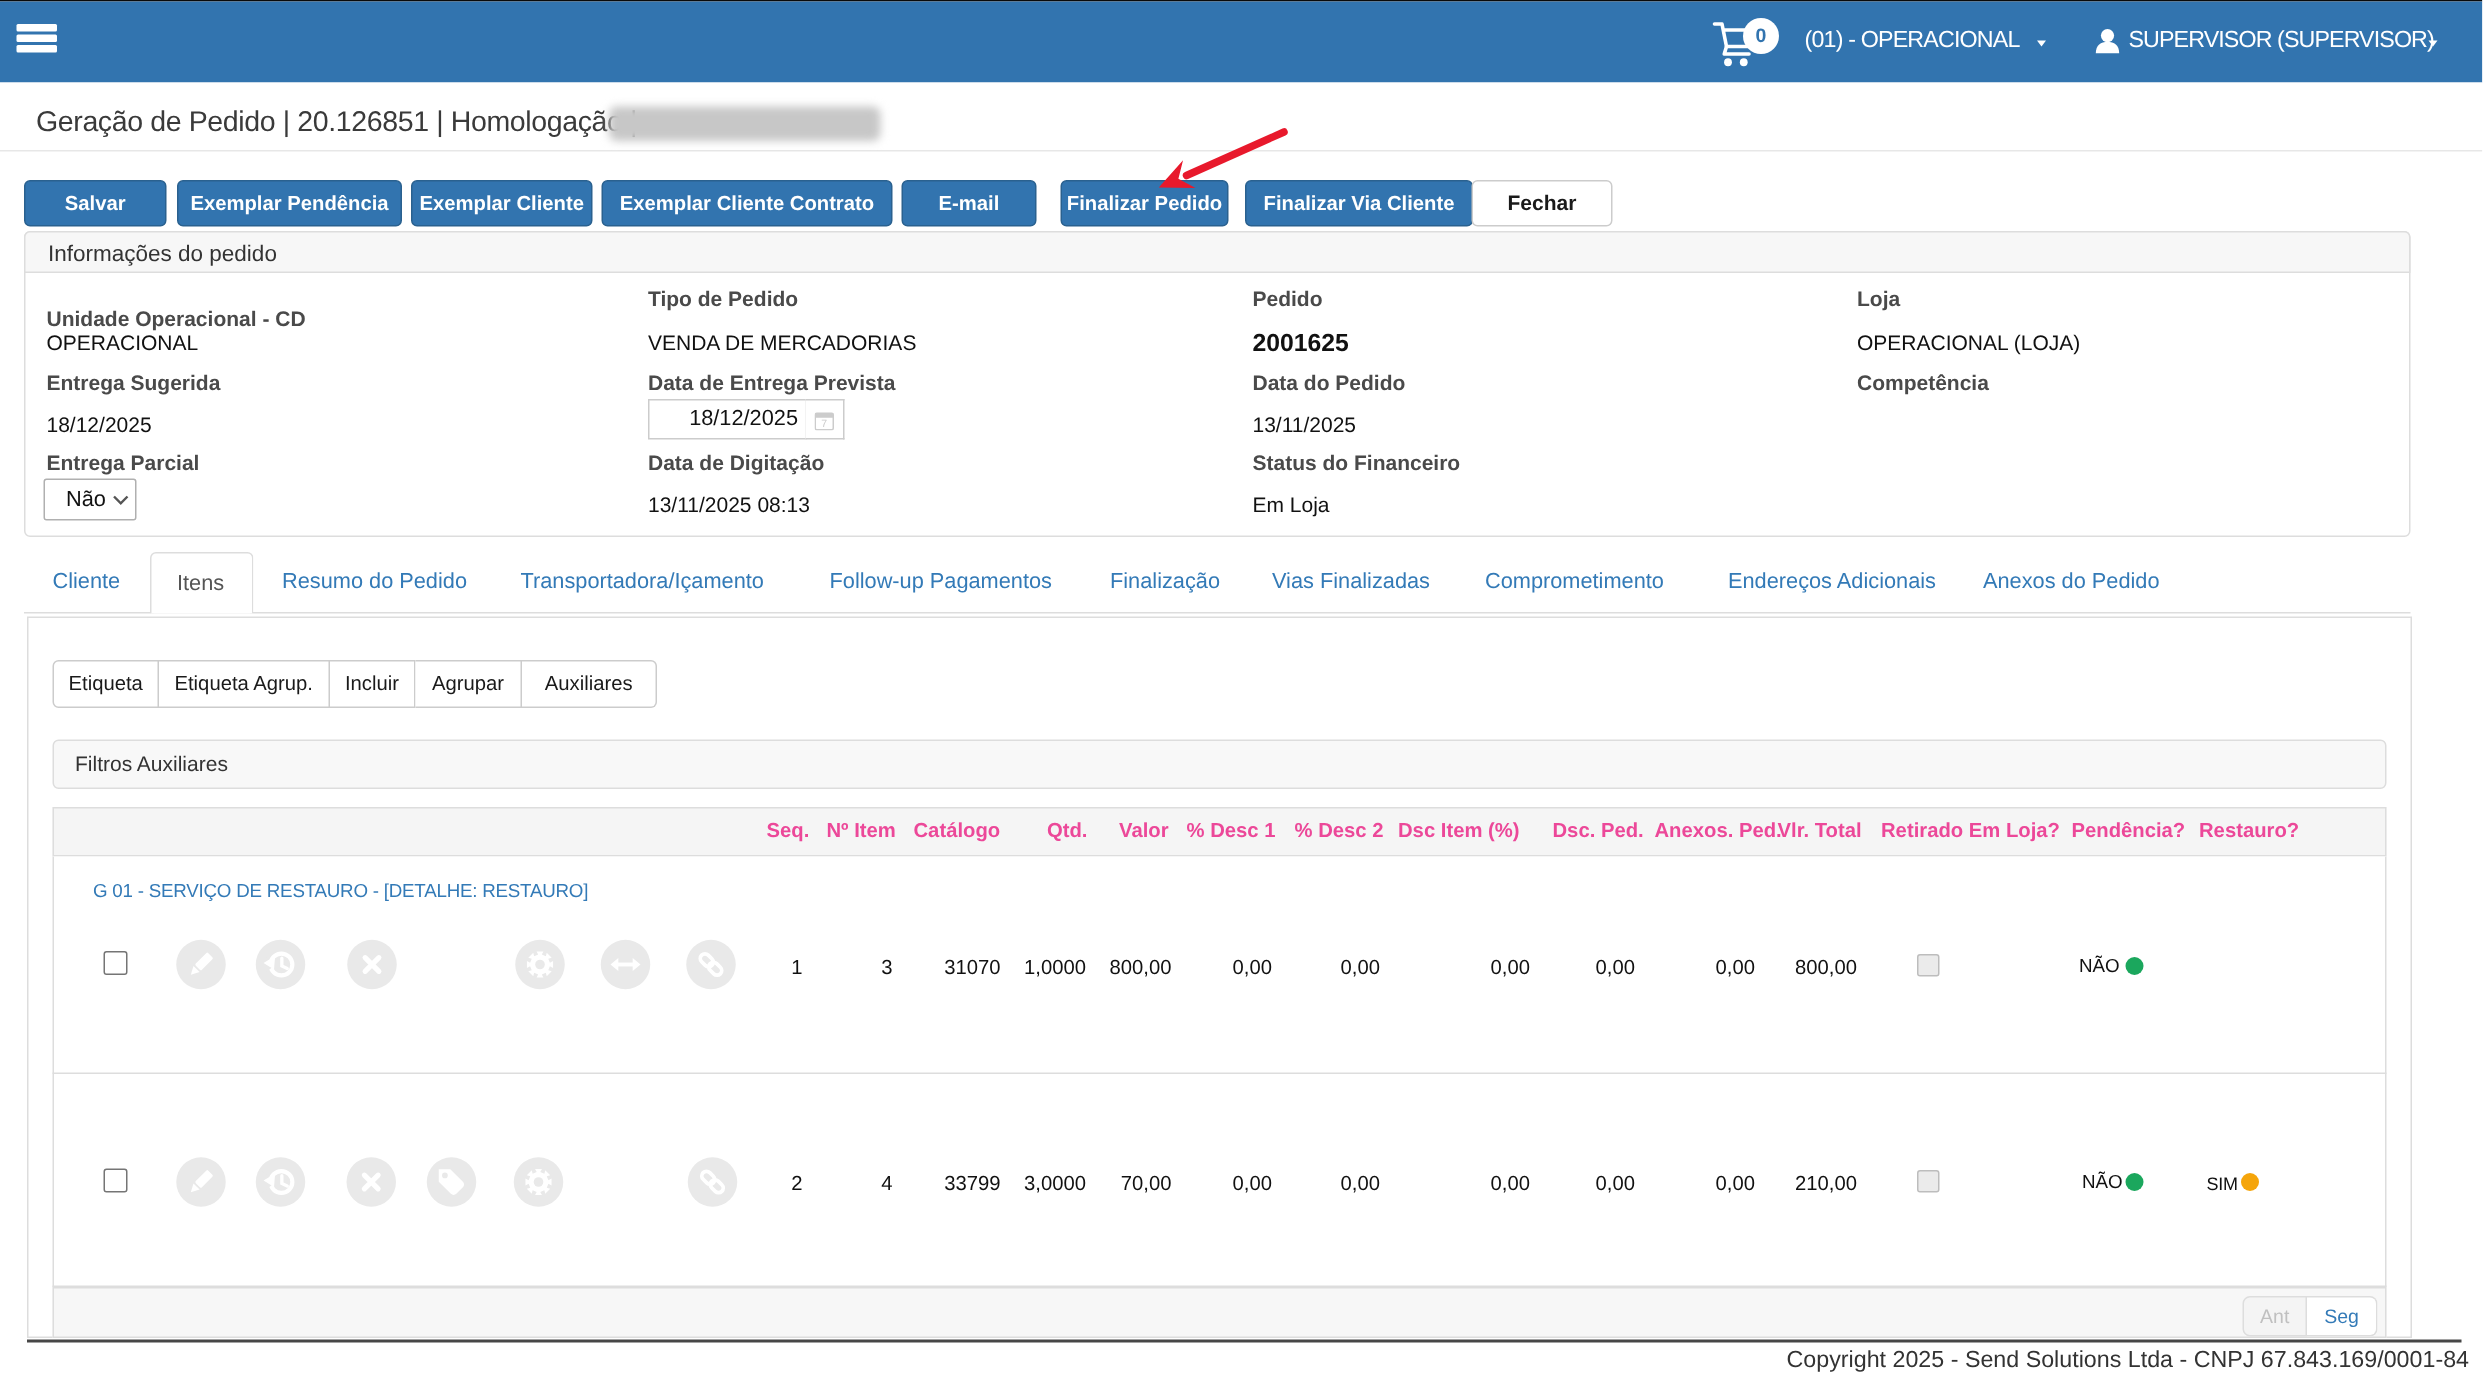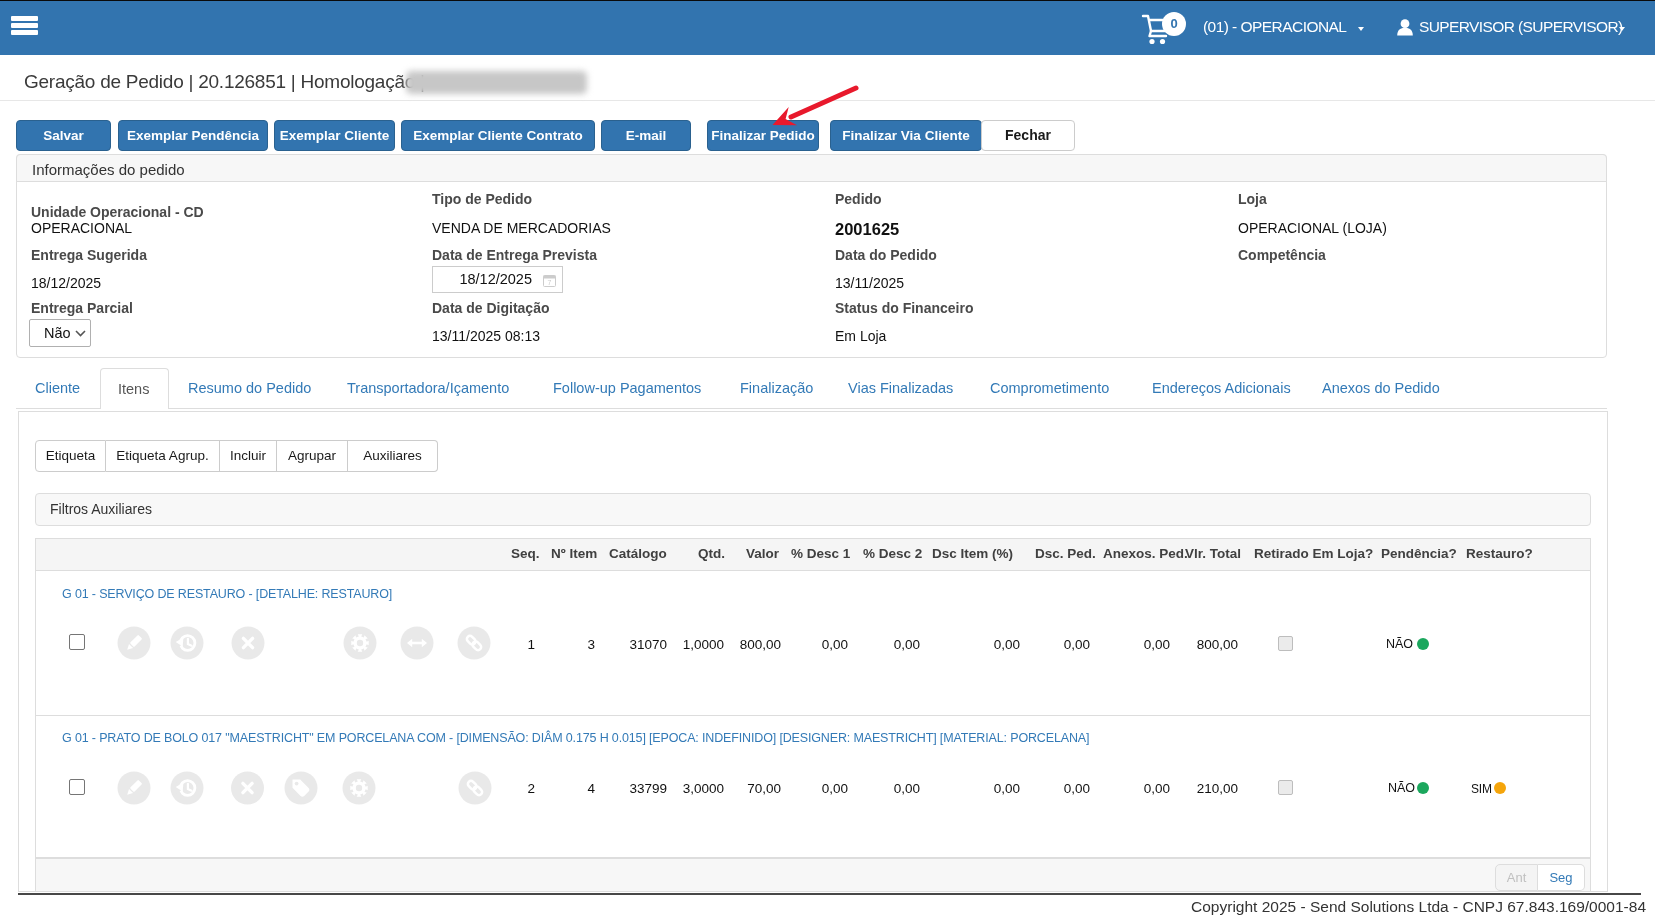--- a/index.html
+++ b/index.html
@@ -38,21 +38,21 @@
 #activetab span { position:absolute; left:17px; top:12px; font-size:14.5px; color:#555; }
 
 #tabcontent { position:absolute; left:18px; top:411px; width:1590px; height:481px; border:1px solid #ddd; border-top:1px solid #ddd; background:#fff; }
 
 .gbtn { position:absolute; top:440px; height:32px; background:#fff; border:1px solid #ccc; font-size:13.5px; color:#1a1a1a; text-align:center; line-height:30px; }
 
 #filtros { position:absolute; left:35px; top:493px; width:1556px; height:33px; background:#f8f8f8; border:1px solid #ddd; border-radius:4px; }
 #filtros span { position:absolute; left:14px; top:7px; font-size:14px; color:#333; }
 
 #thead { position:absolute; left:35px; top:538px; width:1556px; height:33px; background:#f5f5f5; border:1px solid #ddd; }
-.th { position:absolute; top:546px; font-size:13.5px; font-weight:bold; color:#404040; white-space:nowrap; }
+.th { position:absolute; top:546px; font-size:13.5px; font-weight:bold; color:#ec4899; white-space:nowrap; }
 #tbody { position:absolute; left:35px; top:571px; width:1556px; height:287px; border:1px solid #ddd; border-top:none; background:#fff; }
 .grouphdr { position:absolute; font-size:12.5px; letter-spacing:-0.15px; color:#337ab7; white-space:nowrap; }
 .cell { position:absolute; font-size:13.5px; color:#111; white-space:nowrap; }
 .rowline { position:absolute; left:35px; width:1556px; height:1px; background:#ddd; }
 .cb { position:absolute; width:16px; height:16px; border:1px solid #757575; border-radius:2px; background:#fff; }
 .cbdis { position:absolute; width:15px; height:15px; border:1px solid #bdbdbd; border-radius:2px; background:#ebebeb; }
 .dot { position:absolute; width:12px; height:12px; border-radius:50%; }
 
 #pagerstrip { position:absolute; left:35px; top:858px; width:1556px; height:34px; background:#f7f7f7; border:1px solid #ddd; }
 #ant { position:absolute; left:1495px; top:864px; width:43px; height:27px; background:#f4f4f4; border:1px solid #ddd; border-radius:5px 0 0 5px; font-size:13px; color:#c0c0c0; text-align:center; line-height:25px; }
@@ -262,21 +262,20 @@
   <div class="cell" style="left:870px; top:637px; width:50px; text-align:right;">0,00</div>
   <div class="cell" style="left:970px; top:637px; width:50px; text-align:right;">0,00</div>
   <div class="cell" style="left:1040px; top:637px; width:50px; text-align:right;">0,00</div>
   <div class="cell" style="left:1120px; top:637px; width:50px; text-align:right;">0,00</div>
   <div class="cell" style="left:1188px; top:637px; width:50px; text-align:right;">800,00</div>
   <div class="cbdis" style="left:1278px; top:636px;"></div>
   <div class="cell" style="left:1386px; top:637px; font-size:12.5px;">NÃO</div>
   <div class="dot" style="left:1416.5px; top:638px; background:#1ba75d;"></div>
   <div class="rowline" style="top:715px;"></div>
 
-  <div class="grouphdr" style="left:62px; top:731px;">G 01 - PRATO DE BOLO 017 "MAESTRICHT" EM PORCELANA COM - [DIMENSÃO: DIÂM 0.175 H 0.015] [EPOCA: INDEFINIDO] [DESIGNER: MAESTRICHT] [MATERIAL: PORCELANA]</div>
   <div class="cb" style="left:69px; top:779px;"></div>
   <svg class="abs" style="left:110px; top:771px;" width="390" height="34" viewBox="0 0 390 34">
     <g transform="translate(24,17)">
         <circle r="16.5" fill="#e9e9e9"></circle>
         <use href="#ic-pencil"></use>
       </g>
     <g transform="translate(77,17)">
         <circle r="16.5" fill="#e9e9e9"></circle>
         <use href="#ic-hist"></use>
       </g>

